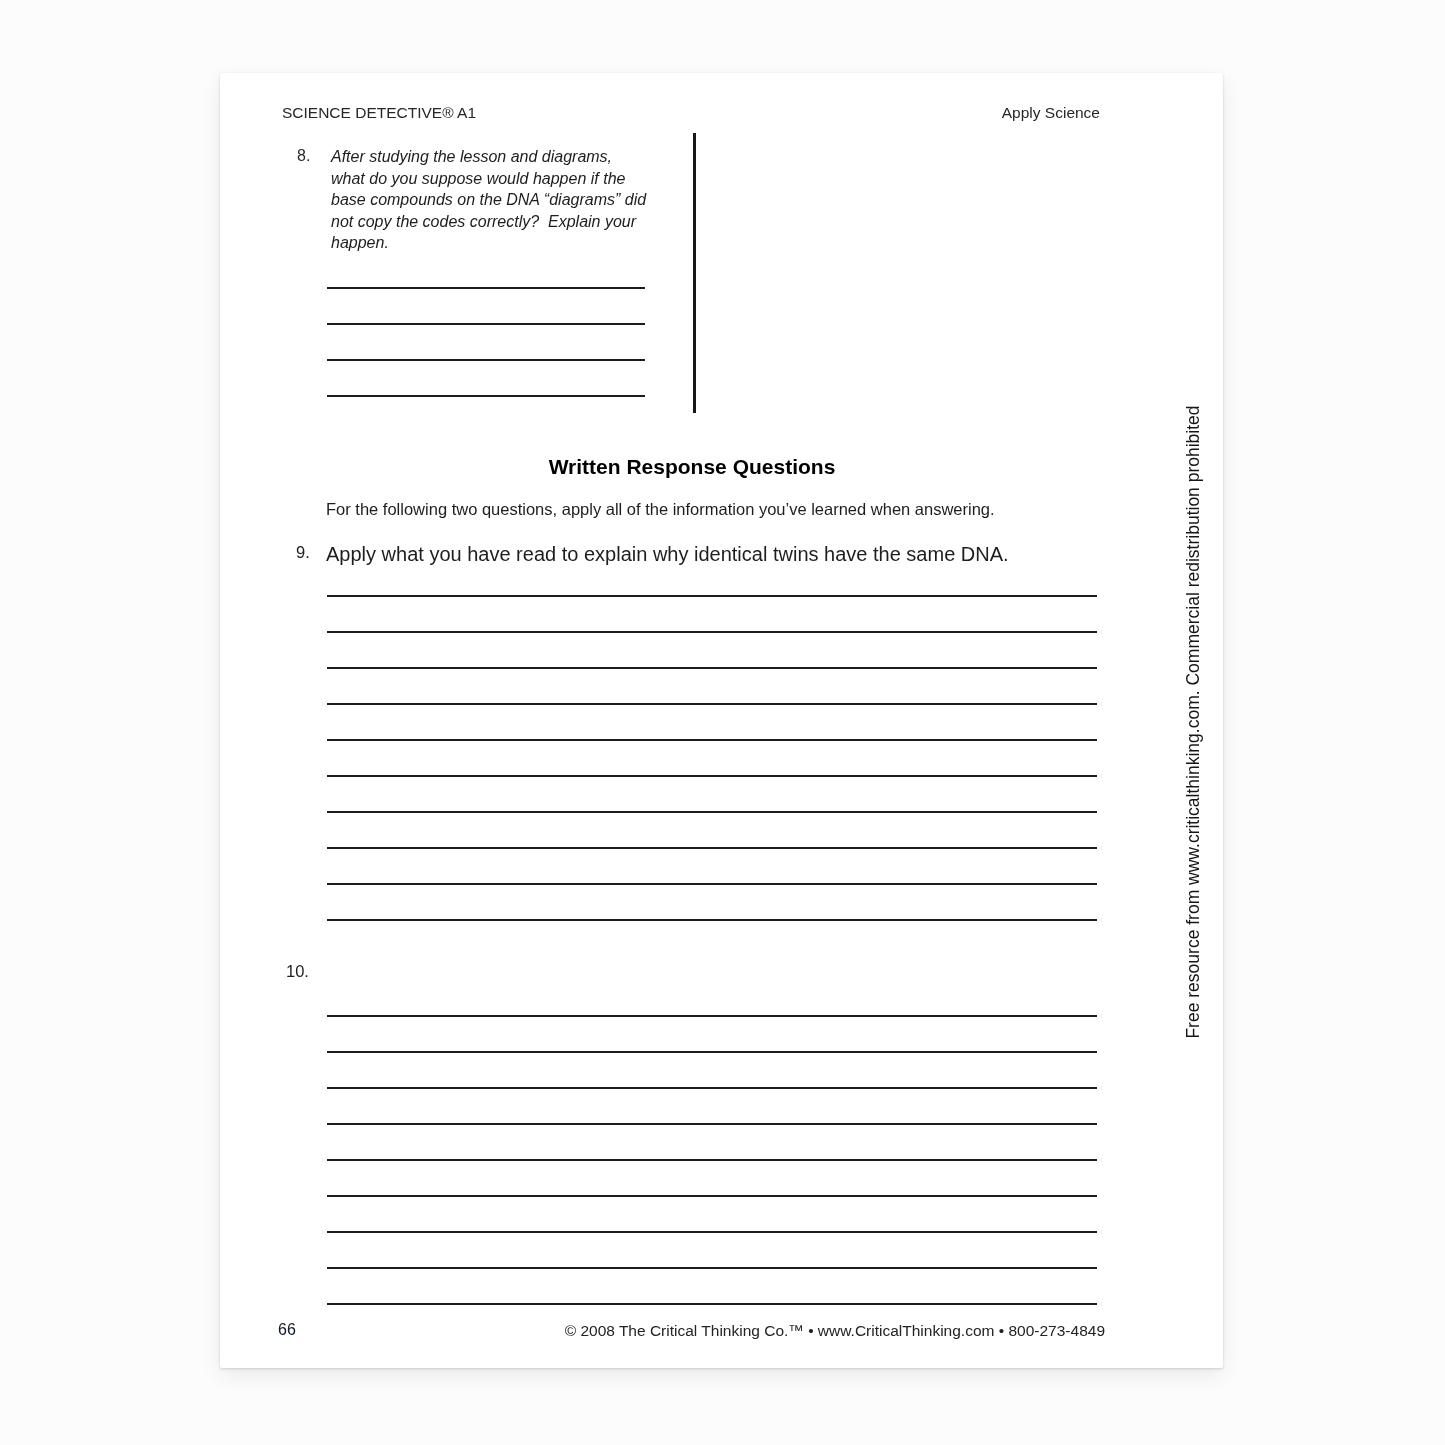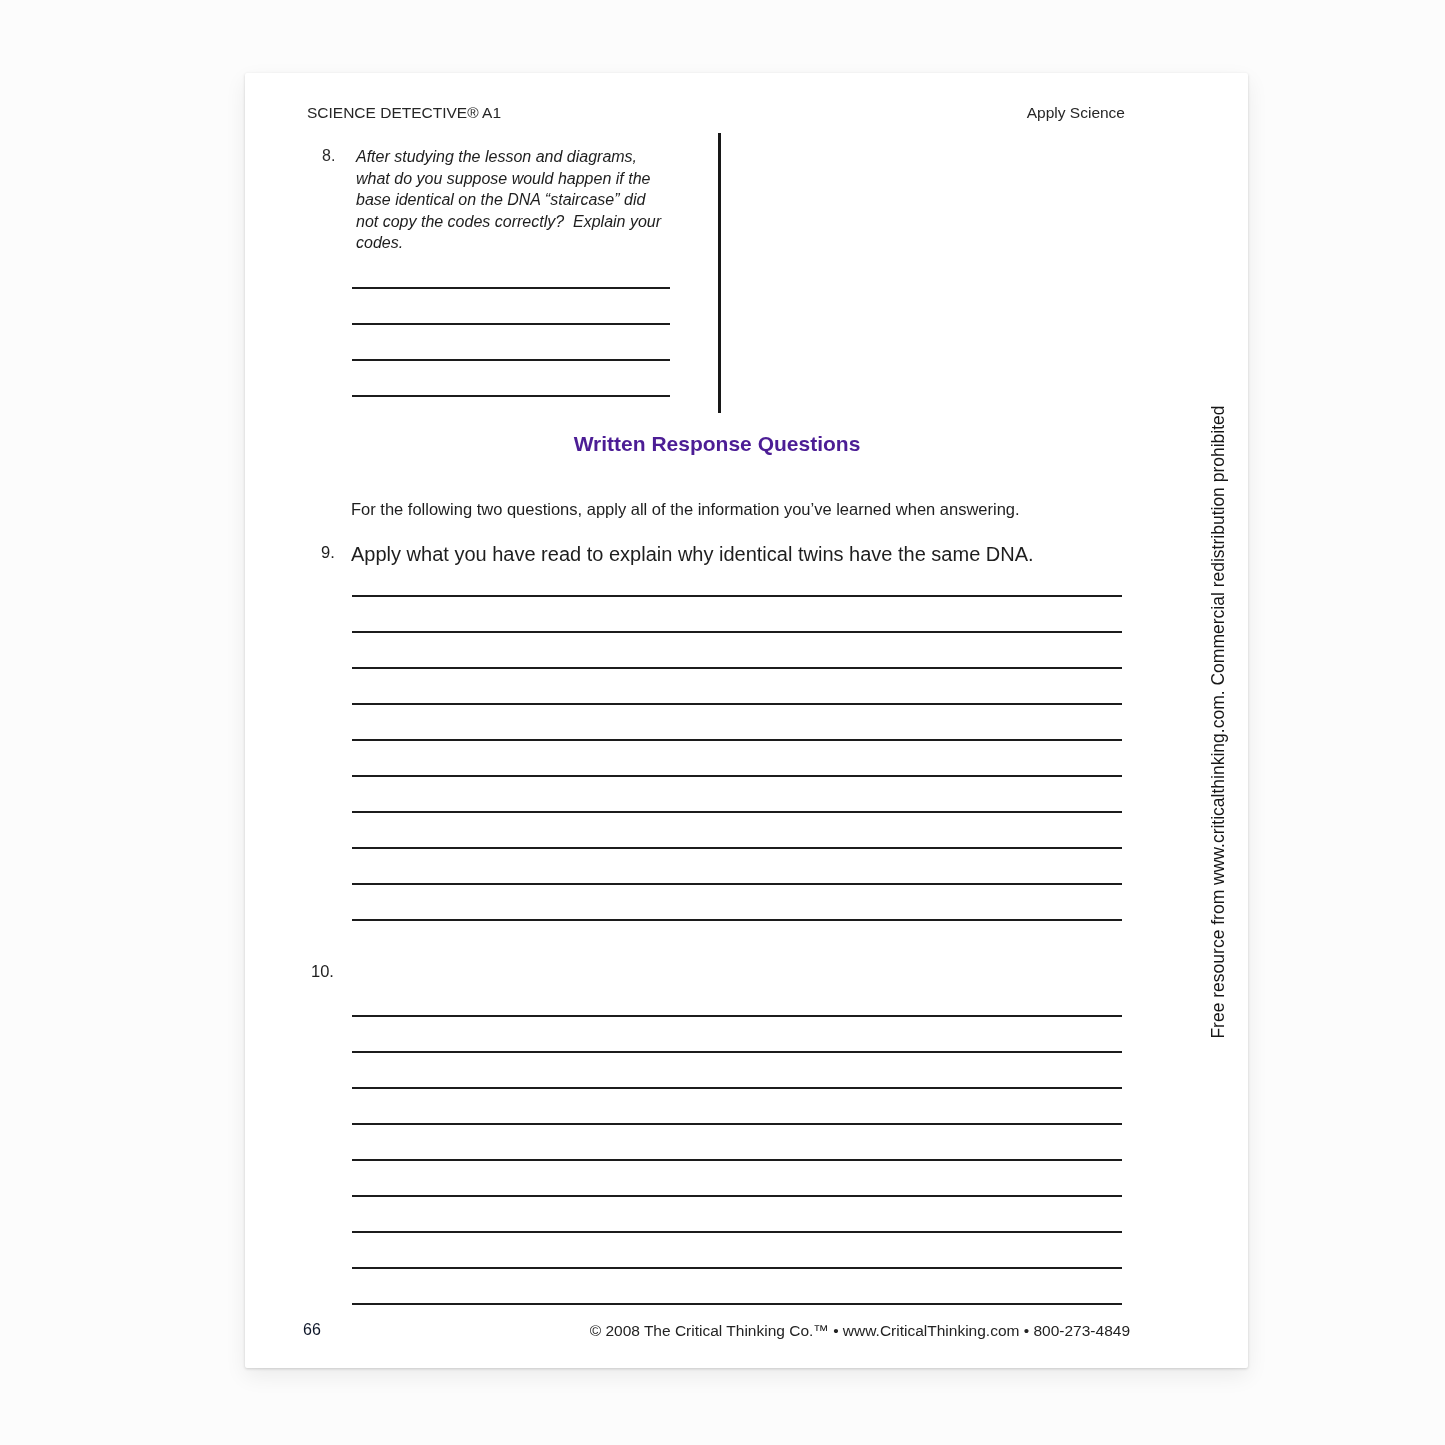--- a/index.html
+++ b/index.html
@@ -9,41 +9,40 @@
     font-family: "Liberation Sans", "DejaVu Sans", sans-serif;
     color: #1e1e1e;
   }
   .page {
     position: absolute;
     left: 220px; top: 73px;
     width: 1003px; height: 1295px;
     background: #ffffff;
     border-radius: 2px;
     box-shadow: 0 1px 3px rgba(0,0,0,0.16), 0 8px 22px rgba(0,0,0,0.07);
-    margin-left: 25px;
   }
   .hdr-left  { position: absolute; left: 62px;  top: 31px; font-size: 15.5px; color: #262626; }
   .hdr-right { position: absolute; right: 123px; top: 31px; font-size: 15.5px; color: #262626; }
 
   .q8-num  { position: absolute; left: 77px;  top: 74px; font-size: 16px; color: #2a2a2a; }
   .q8-text { position: absolute; left: 111px; top: 73px; width: 372px;
              font-size: 16px; line-height: 21.5px; font-style: italic; }
   .qline   { display: block; white-space: pre-wrap; }
 
   .answer-lines { position: absolute; }
   .answer-line  { height: 2px; background: #1c1c1c; margin-bottom: 34px; }
   .q8-lines  { left: 107px; top: 214px; width: 318px; }
   .q9-lines  { left: 107px; top: 522px; width: 770px; }
   .q10-lines { left: 107px; top: 942px; width: 770px; }
 
   .divider { position: absolute; left: 473px; top: 60px; width: 3px; height: 280px; background: #181818; }
 
   .section-heading {
-    position: absolute; left: 0; top: 359px; width: 944px;
-    text-align: center; font-size: 21px; font-weight: bold; color: #4c1d95;
+    position: absolute; left: 0; top: 382px; width: 944px;
+    text-align: center; font-size: 21px; font-weight: bold; color: #000000;
   }
   .intro { position: absolute; left: 106px; top: 427px; font-size: 16.5px; white-space: pre-wrap; }
 
   .q9-num   { position: absolute; left: 76px;  top: 470px; font-size: 16.5px; }
   .q9-text  { position: absolute; left: 106px; top: 470px; font-size: 20px; white-space: pre-wrap; }
   .q10-num  { position: absolute; left: 66px;  top: 889px; font-size: 16.5px; text-align: right; }
   .q10-text { position: absolute; left: 110px; top: 889px; font-size: 16.5px; white-space: pre-wrap; }
 
   .footer-page { position: absolute; left: 58px; top: 1248px; font-size: 16px; color: #0f172a; }
   .footer-copy { position: absolute; right: 118px; top: 1249px; font-size: 15.5px; color: #232323; }
@@ -60,23 +59,23 @@
 
 <div class="page">
 
   <div class="hdr-left">SCIENCE DETECTIVE® A1</div>
   <div class="hdr-right">Apply Science</div>
 
   <div class="q8-num">8.</div>
   <div class="q8-text">
     <span class="qline">After studying the lesson and diagrams,</span>
     <span class="qline">what do you suppose would happen if the</span>
-    <span class="qline">base identical on the DNA “staircase” did</span>
+    <span class="qline">base compounds on the DNA “diagrams” did</span>
     <span class="qline">not copy the codes correctly?  Explain your</span>
-    <span class="qline">codes.</span>
+    <span class="qline">happen.</span>
   </div>
   <div class="answer-lines q8-lines">
       <div class="answer-line"></div>
       <div class="answer-line"></div>
       <div class="answer-line"></div>
       <div class="answer-line"></div>
     </div>
 
   <div class="divider"></div>
 

